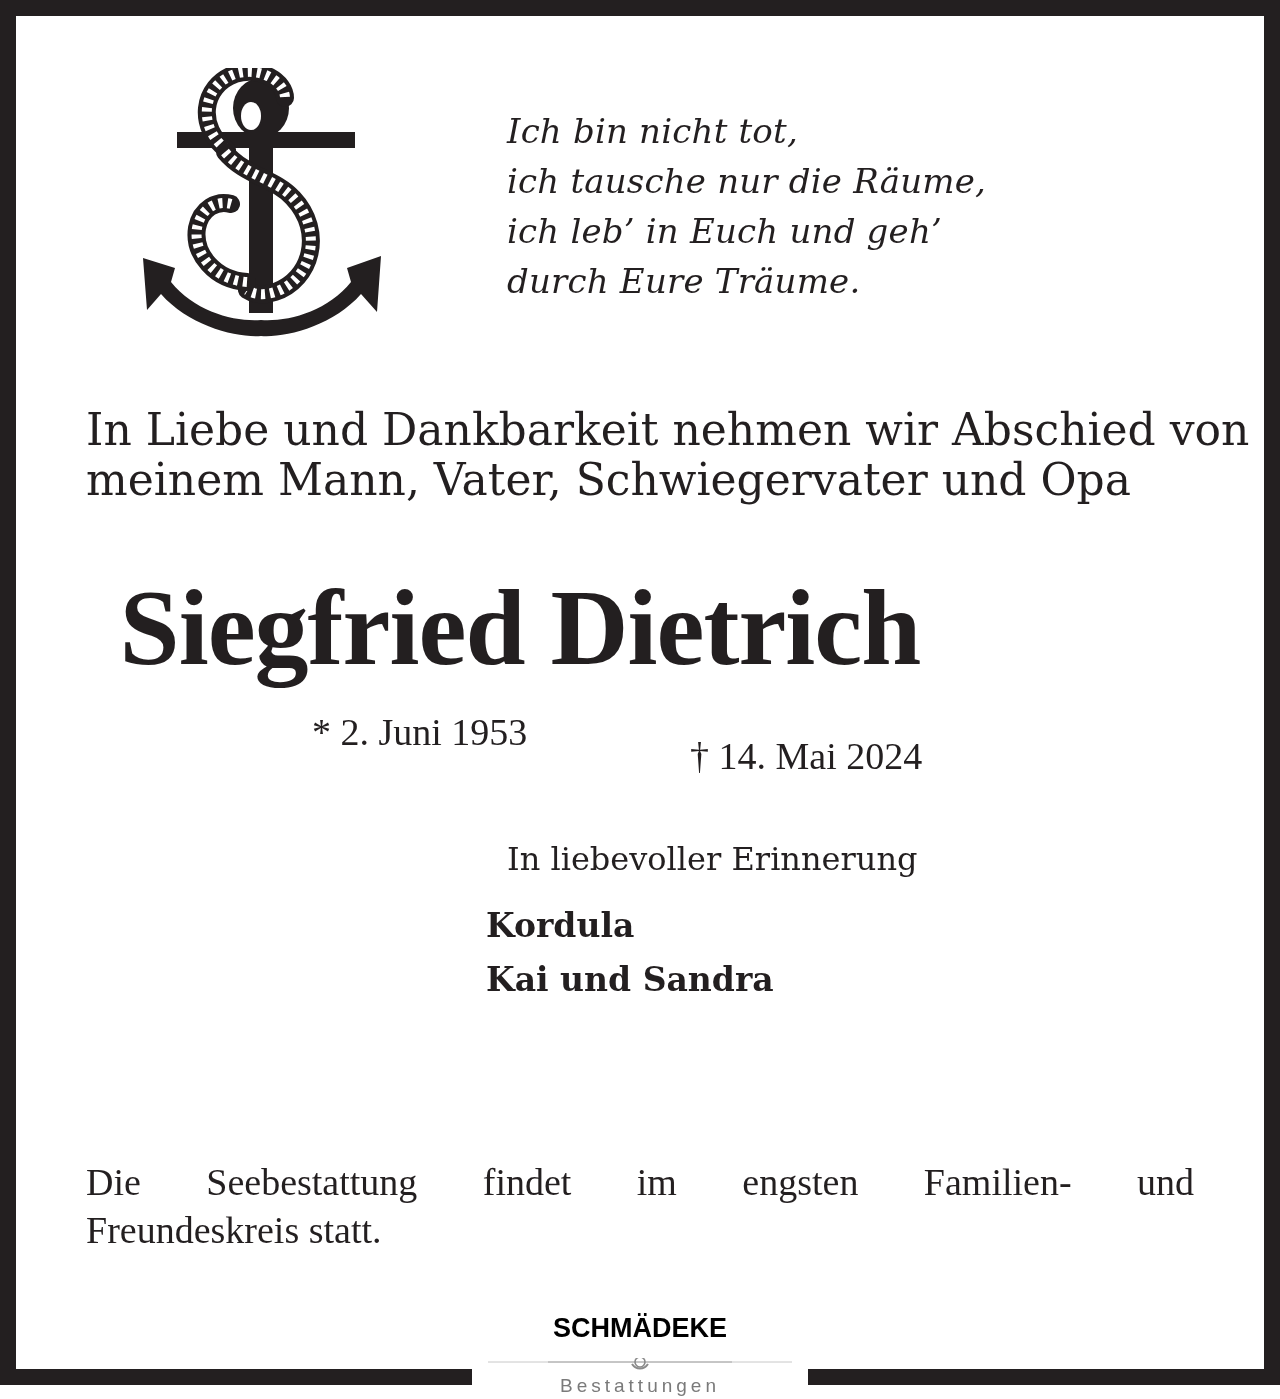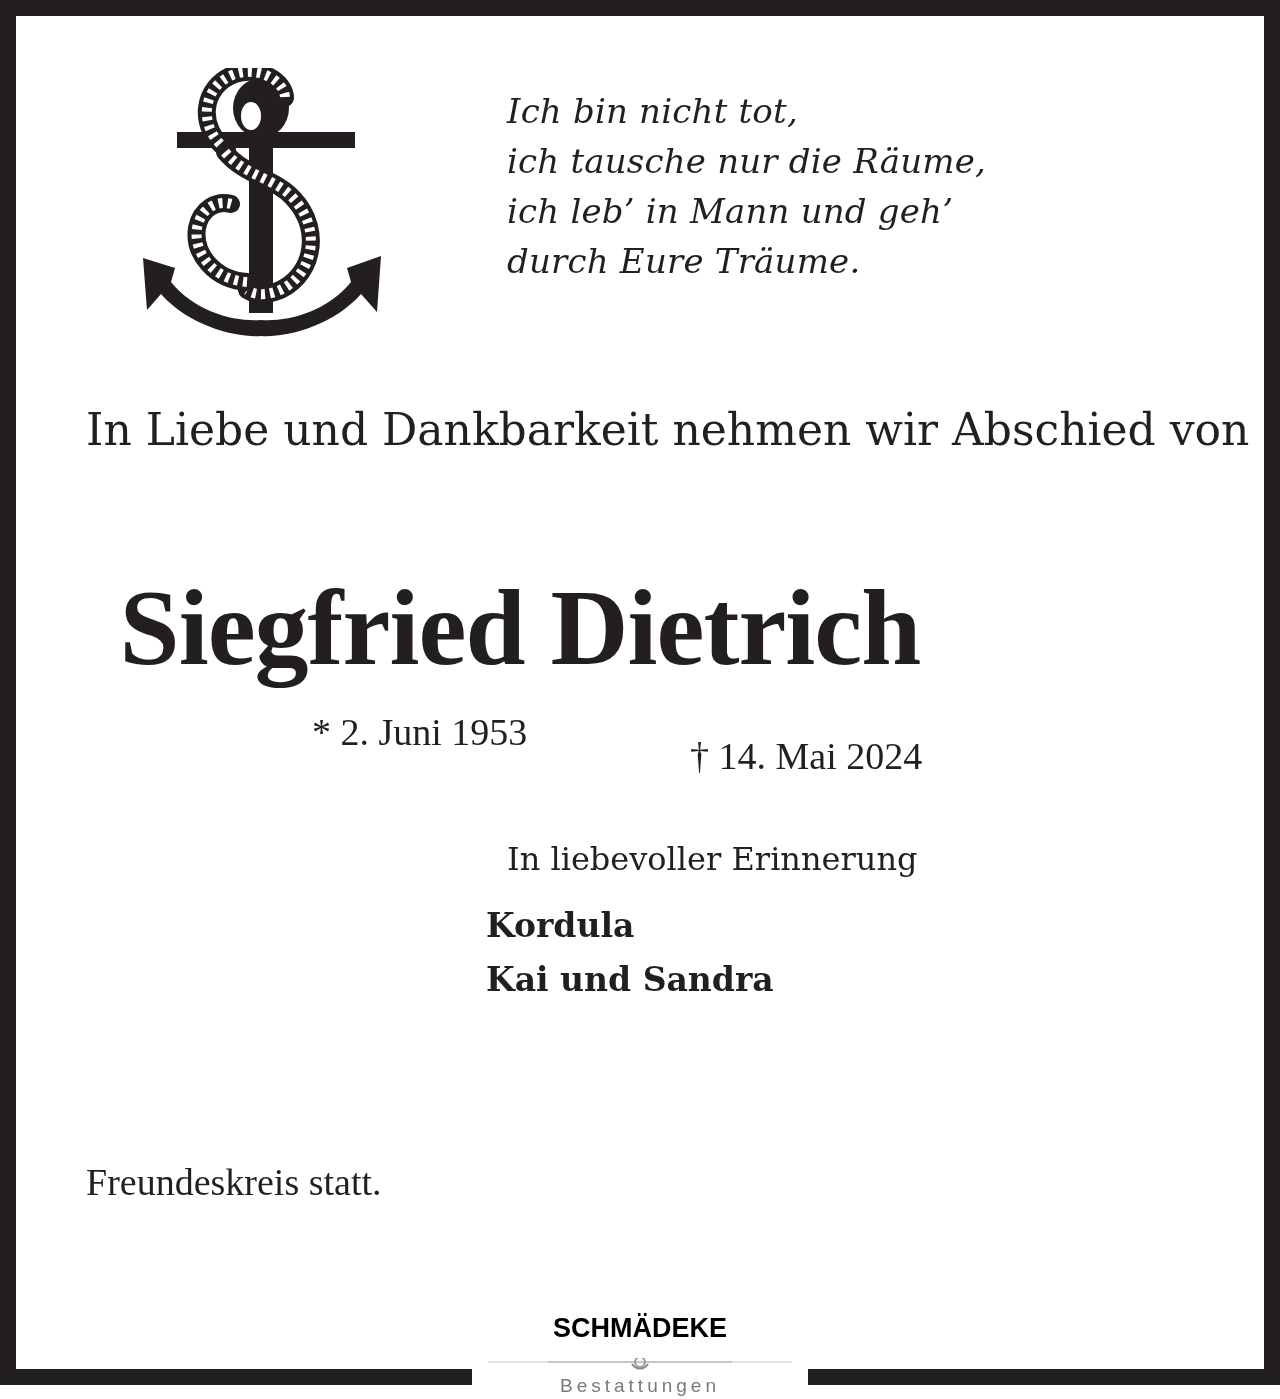--- a/index.html
+++ b/index.html
@@ -10,21 +10,21 @@
   }
   .frame-top    { position: absolute; left: 0; top: 0; width: 1280px; height: 16px; background: #231f20; }
   .frame-left   { position: absolute; left: 0; top: 0; width: 16px; height: 1385px; background: #231f20; }
   .frame-right  { position: absolute; left: 1264px; top: 0; width: 16px; height: 1385px; background: #231f20; }
   .frame-bottom-left  { position: absolute; left: 0; top: 1369px; width: 472px; height: 16px; background: #231f20; }
   .frame-bottom-right { position: absolute; left: 808px; top: 1369px; width: 472px; height: 16px; background: #231f20; }
 
   .anchor { position: absolute; left: 135px; top: 68px; width: 252px; height: 272px; }
 
   .poem {
-    position: absolute; left: 507px; top: 86px;
+    position: absolute; left: 507px; top: 106px;
     font-family: "DejaVu Serif", serif; font-style: italic;
     font-size: 34px; line-height: 50px; color: #231f20;
     letter-spacing: 0.2px;
   }
   .poem div { white-space: nowrap; }
 
   .intro {
     position: absolute; left: 86px; top: 405px; width: 1108px;
     font-family: "DejaVu Serif", serif; font-size: 44px; line-height: 50px;
     text-align: justify; text-align-last: left; color: #231f20;
@@ -110,41 +110,43 @@
     <path d="M112 214 C80 212 58 186 62 160 C66 140 82 132 96 136" fill="none" stroke="#231f20" stroke-width="18" stroke-linecap="round"></path>
     <path d="M112 214 C80 212 58 186 62 160 C66 140 82 132 96 136" fill="none" stroke="#ffffff" stroke-width="10" stroke-dasharray="4 5"></path>
 
     <rect x="114" y="140" width="24" height="70" fill="#231f20"></rect>
   </svg>
 </div>
 
 <div class="poem">
   <div>Ich bin nicht tot,</div>
   <div>ich tausche nur die Räume,</div>
-  <div>ich leb’ in Mann und geh’</div>
+  <div>ich leb’ in Euch und geh’</div>
   <div>durch Eure Träume.</div>
 </div>
 
 <div class="intro">
   <span class="l1">In Liebe und Dankbarkeit nehmen wir Abschied von</span>
+  <span class="l2">meinem Mann, Vater, Schwiegervater und Opa</span>
 </div>
 
 <div class="name">Siegfried Dietrich</div>
 
 <div class="dates date-birth">* 2. Juni 1953</div>
 <div class="dates date-death">† 14. Mai 2024</div>
 
 <div class="memory">In liebevoller Erinnerung</div>
 
 <div class="mourners">
   <div class="m1">Kordula</div>
   <div class="m2">Kai und Sandra</div>
 </div>
 
 <div class="closing">
+  <span class="c1">Die Seebestattung findet im engsten Familien- und</span>
   <span class="c2">Freundeskreis statt.</span>
 </div>
 
 <div class="logo">
   <div class="logo-name">SCHMÄDEKE</div>
   <div class="logo-rule">
     <svg width="304" height="12" viewBox="0 0 304 12" xmlns="http://www.w3.org/2000/svg">
       <line x1="0" y1="4" x2="304" y2="4" stroke="#c8c8c8" stroke-width="1"></line>
       <line x1="60" y1="4" x2="244" y2="4" stroke="#a8a8a8" stroke-width="1.2"></line>
       <circle cx="152" cy="4" r="5" fill="none" stroke="#8a8a8a" stroke-width="1.6"></circle>

